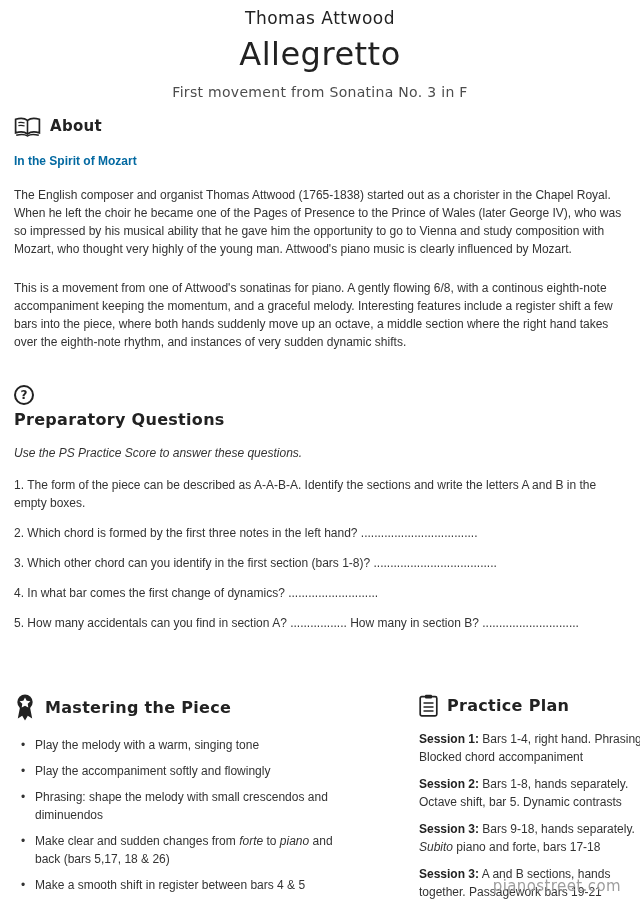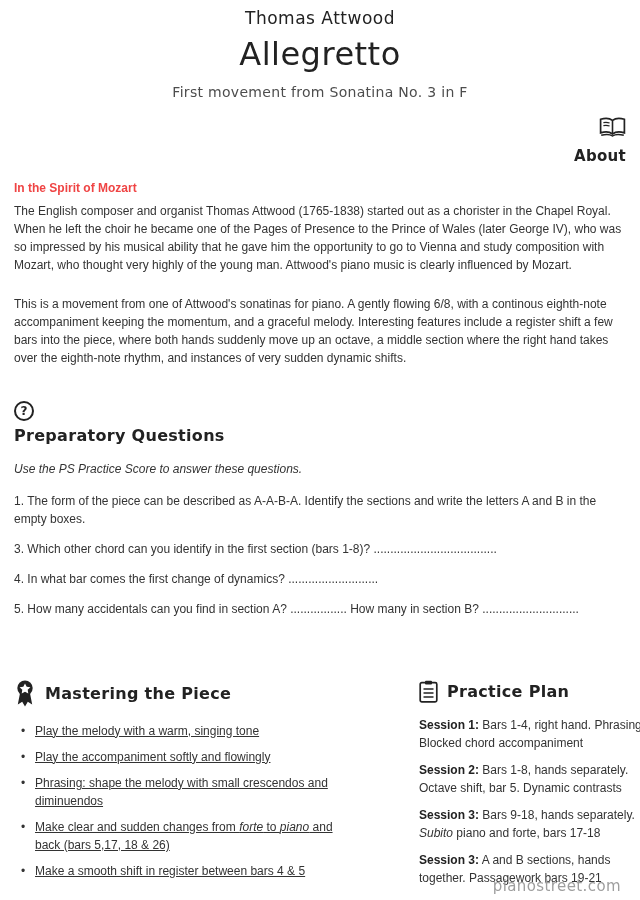--- a/index.html
+++ b/index.html
@@ -16,29 +16,29 @@
   .gf { font-family:"DejaVu Sans", sans-serif; color:#222222; }
 
   
   .header { text-align:center; padding-top:8px; }
   .composer { font-size:17px; font-weight:400; letter-spacing:0.5px; }
   .title { font-size:32px; font-weight:400; letter-spacing:0.5px; margin-top:8px; line-height:1.15; }
   .subtitle { font-size:14px; font-weight:400; color:#4d4d4d; margin-top:11px; letter-spacing:0.3px; }
 
   
   .content { margin:0 14px; }
-  .sec-head { display:flex; align-items:flex-end; gap:9px;flex-direction:column; }
+  .sec-head { display:flex; align-items:flex-start; gap:9px; }
   .sec-head .label { font-size:15px; font-weight:700; letter-spacing:0.3px; }
   .big-label { font-size:16px; font-weight:700; letter-spacing:0.3px; }
   .icon { flex:0 0 auto; display:inline-flex; }
 
   
   .about-head { margin-top:17px; }
-  .about-sub { font-size:12px; font-weight:700; color:#ef4444; margin-top:16px; }
-  .para { font-size:12px; line-height:18px; margin-top:7px; max-width:614px; }
+  .about-sub { font-size:12px; font-weight:700; color:#0369a1; margin-top:16px; }
+  .para { font-size:12px; line-height:18px; margin-top:18px; max-width:614px; }
   .para + .para { margin-top:21px; }
 
   
   .q-section { margin-top:34px; }
   .q-circle {
     width:20px; height:20px; border:2px solid #222; border-radius:50%;
     display:flex; align-items:center; justify-content:center;
     font-family:"DejaVu Sans", sans-serif; font-weight:700; font-size:12px; color:#222;
   }
   .q-heading { margin-top:5px; }
@@ -49,21 +49,21 @@
   
   .columns { display:flex; margin:62px 14px 0 14px;gap:23px; }
   .col-left { width:366px; flex:0 0 auto; }
   .col-right { width:230px; flex:0 0 auto; margin-left:16px; }
   .col-head { display:flex; align-items:center; gap:9px; }
   .col-head .label { font-size:16px; font-weight:700; letter-spacing:0.3px; }
 
   .bullets { list-style:none; margin-top:15px; }
   .bullets li { display:flex; font-size:12px; line-height:18px; margin-bottom:8px; }
   .bullets .marker { width:21px; flex:0 0 auto; text-align:left; padding-left:7px; color:#333; }
-  .bullets .btxt { max-width:318px;text-decoration:underline; }
+  .bullets .btxt { max-width:318px; }
 
   .sessions { margin-top:13px; }
   .session { font-size:12px; line-height:18px; margin-bottom:9px; max-width:230px; }
   .session .slabel { font-weight:700; color:#222; }
 
   em { font-style:italic; }
 
   .footer {
     position:absolute; right:19px; bottom:5px;
     font-family:"DejaVu Sans", sans-serif;
@@ -97,20 +97,21 @@
     <div class="about-sub">In the Spirit of Mozart</div>
     <p class="para">The English composer and organist Thomas Attwood (1765-1838) started out as a chorister in the Chapel Royal. When he left the choir he became one of the Pages of Presence to the Prince of Wales (later George IV), who was so impressed by his musical ability that he gave him the opportunity to go to Vienna and study composition with Mozart, who thought very highly of the young man. Attwood's piano music is clearly influenced by Mozart.</p>
     <p class="para">This is a movement from one of Attwood's sonatinas for piano. A gently flowing 6/8, with a continous eighth-note accompaniment keeping the momentum, and a graceful melody. Interesting features include a register shift a few bars into the piece, where both hands suddenly move up an octave, a middle section where the right hand takes over the eighth-note rhythm, and instances of very sudden dynamic shifts.</p>
   </div>
 
   <div class="content q-section">
     <div class="q-circle">?</div>
     <div class="big-label gf q-heading">Preparatory Questions</div>
     <div class="q-instruction">Use the PS Practice Score to answer these questions.</div>
     <div class="q-item first">1. The form of the piece can be described as A-A-B-A. Identify the sections and write the letters A and B in the empty boxes.</div>
+    <div class="q-item">2. Which chord is formed by the first three notes in the left hand? ...................................</div>
     <div class="q-item">3. Which other chord can you identify in the first section (bars 1-8)? .....................................</div>
     <div class="q-item">4. In what bar comes the first change of dynamics? ...........................</div>
     <div class="q-item">5. How many accidentals can you find in section A? ................. How many in section B? .............................</div>
   </div>
 
   <div class="columns">
 
     <div class="col-left">
       <div class="col-head">
         <span class="icon">

